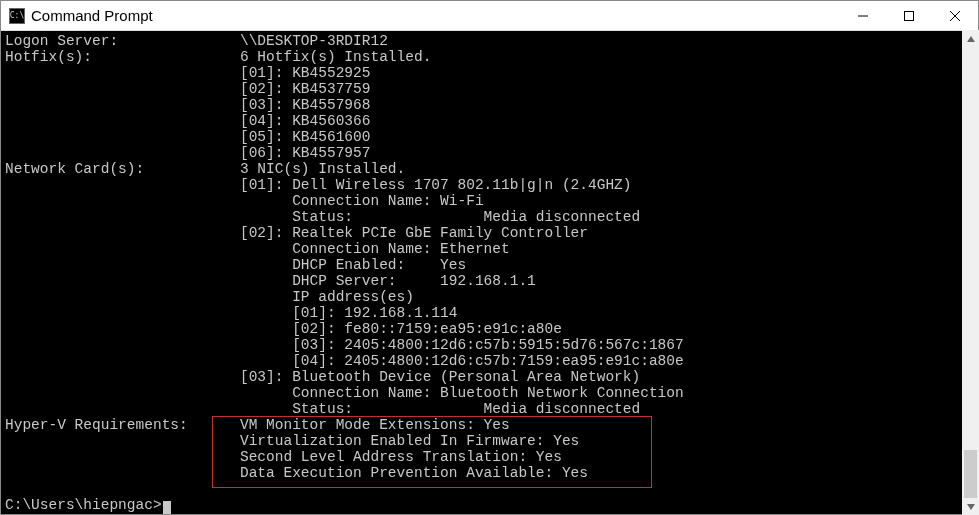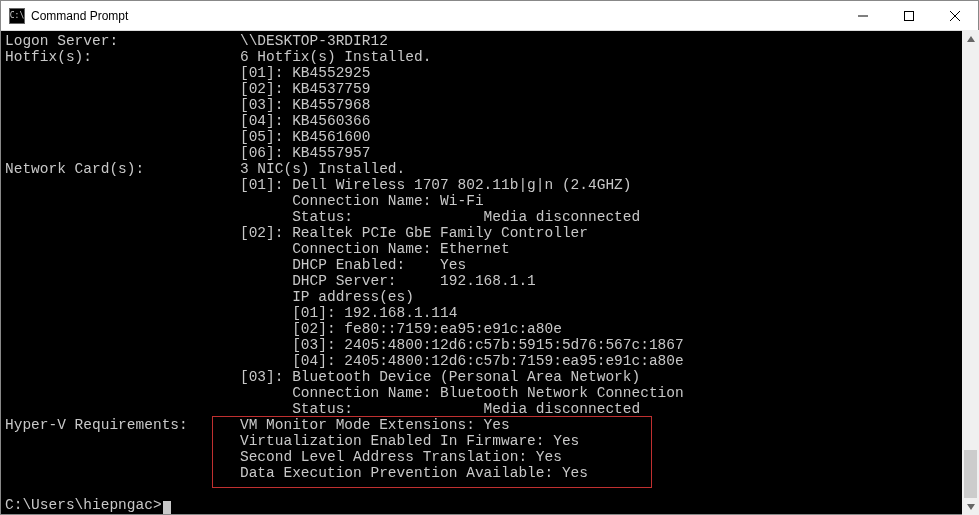--- a/index.html
+++ b/index.html
@@ -38,21 +38,21 @@
     justify-content:center;
   }
   .titlebar .app-icon span{
     color:#ccc;
     font-size:8px;
     line-height:1;
     font-family:Consolas,monospace;
   }
   .titlebar .title {
     font-family: "Segoe UI", Arial, sans-serif;
-    font-size: 12px;
+    font-size: 15px;
     color: #000;
     flex: 1;
   }
   .win-controls {
     display: flex;
     height: 100%;
   }
   .win-btn {
     width: 46px;
     height: 100%;

